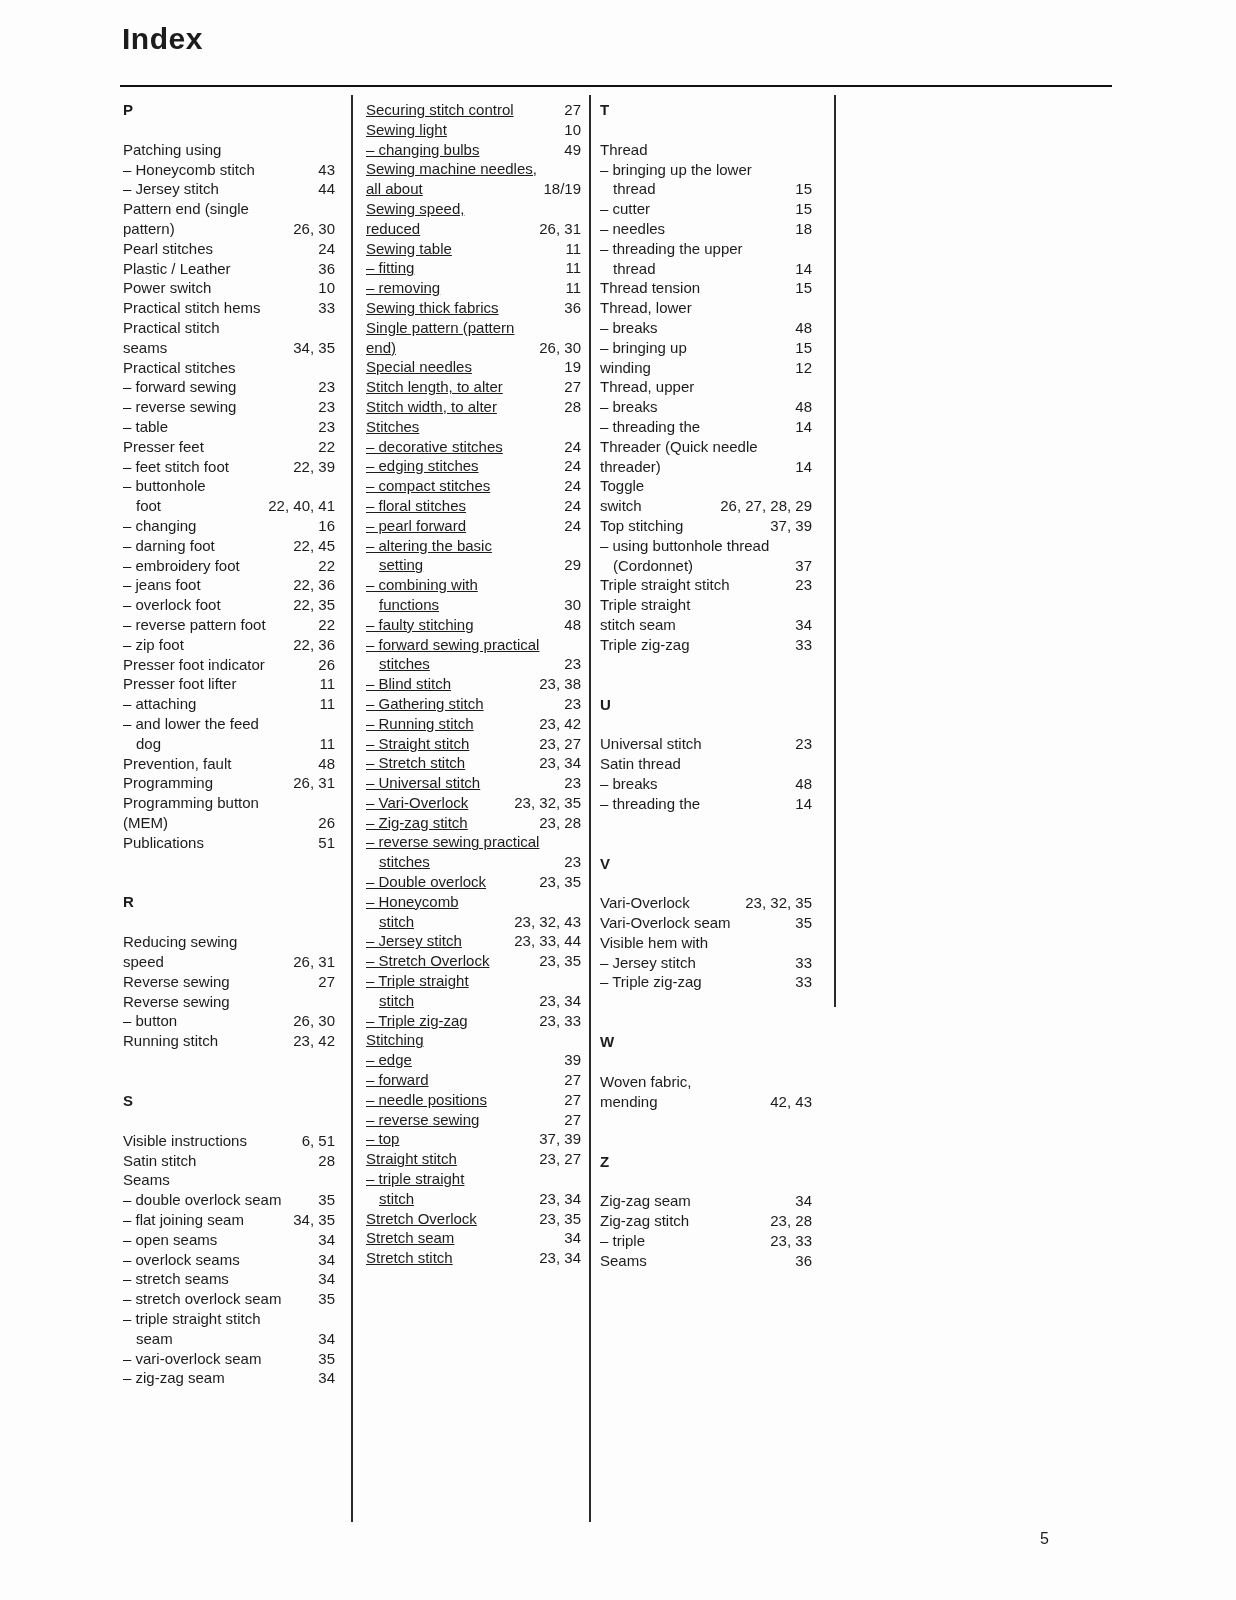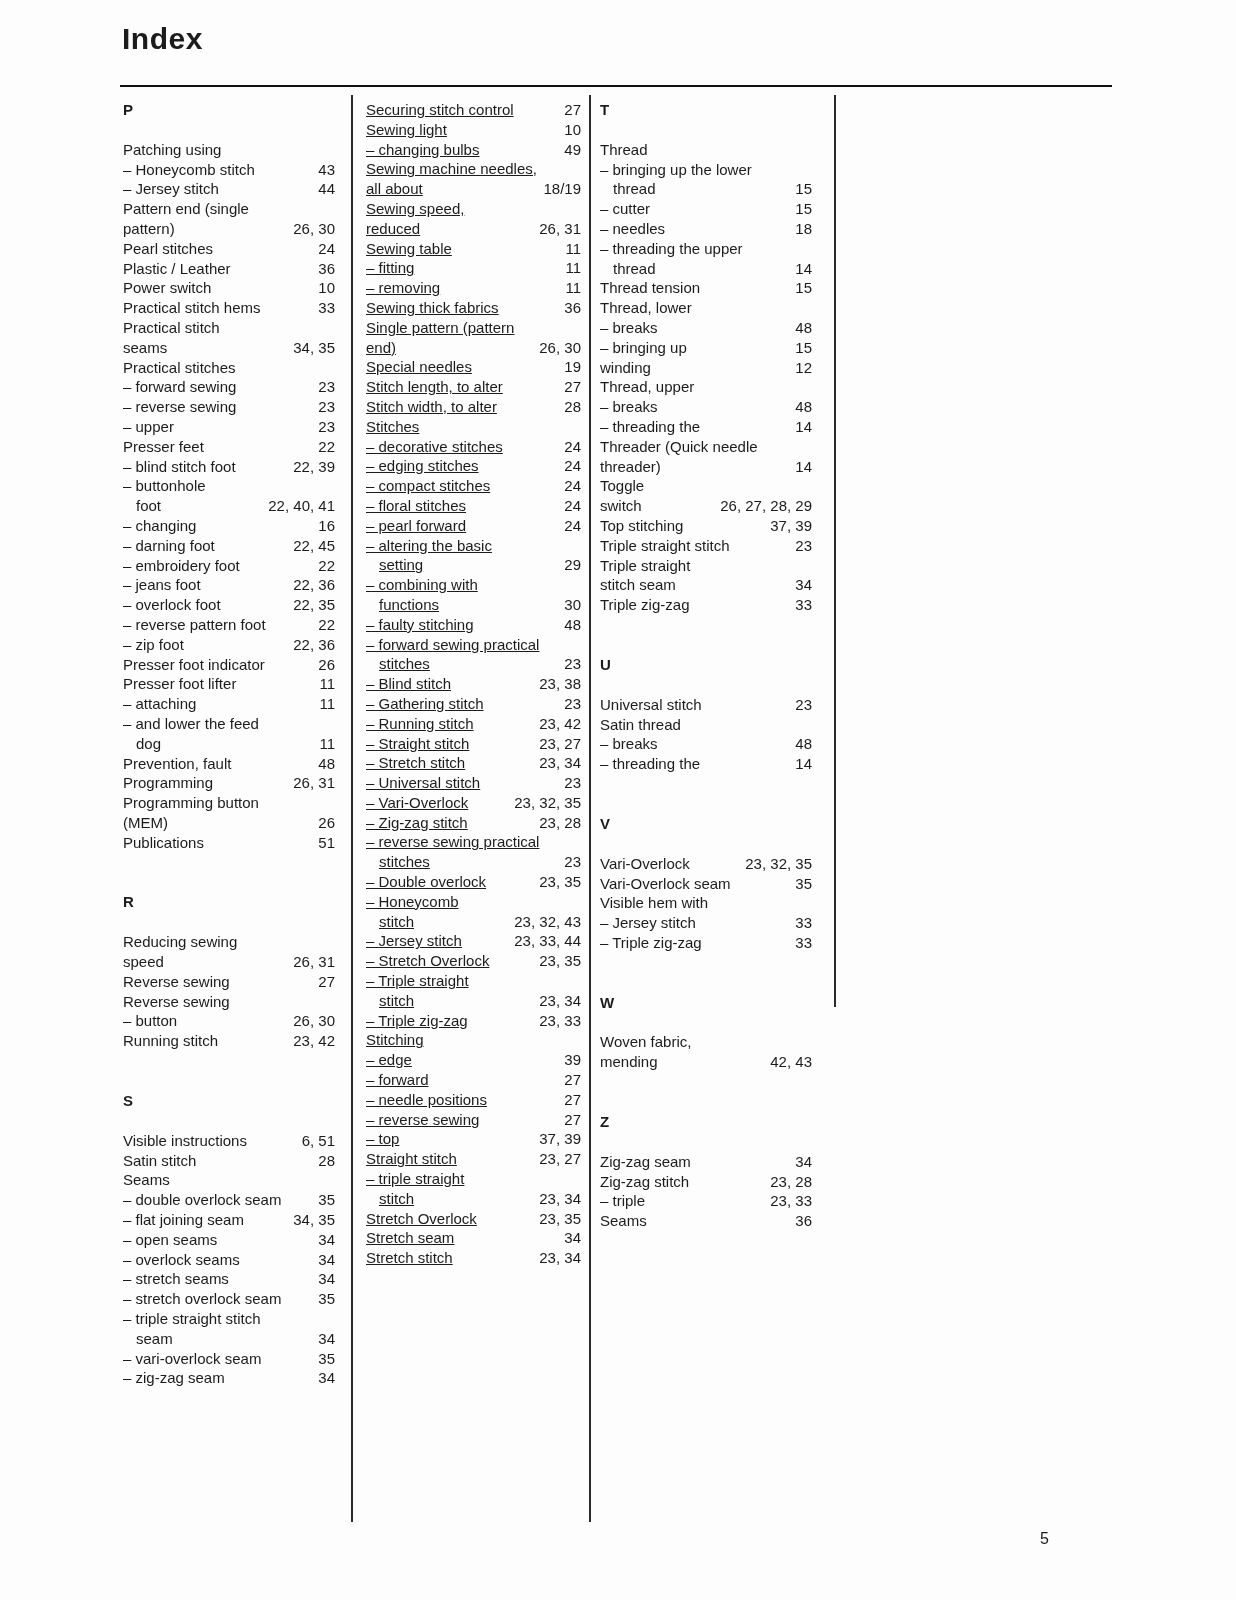--- a/index.html
+++ b/index.html
@@ -128,29 +128,29 @@
     </div>
     <div class="row sub">
       <span class="term">– forward sewing</span>
       <span class="pages">23</span>
     </div>
     <div class="row sub">
       <span class="term">– reverse sewing</span>
       <span class="pages">23</span>
     </div>
     <div class="row sub">
-      <span class="term">– upper</span>
+      <span class="term">– table</span>
       <span class="pages">23</span>
     </div>
     <div class="row">
       <span class="term">Presser feet</span>
       <span class="pages">22</span>
     </div>
     <div class="row sub">
-      <span class="term">– blind stitch foot</span>
+      <span class="term">– feet stitch foot</span>
       <span class="pages">22, 39</span>
     </div>
     <div class="row sub">
       <span class="term">– buttonhole
 foot</span>
       <span class="pages">22, 40, 41</span>
     </div>
     <div class="row sub">
       <span class="term">– changing</span>
       <span class="pages">16</span>
@@ -551,20 +551,25 @@
       <span class="pages">14</span>
     </div>
     <div class="row">
       <span class="term">Toggle
 switch</span>
       <span class="pages">26, 27, 28, 29</span>
     </div>
     <div class="row">
       <span class="term">Top stitching</span>
       <span class="pages">37, 39</span>
+    </div>
+    <div class="row sub">
+      <span class="term">– using buttonhole thread
+(Cordonnet)</span>
+      <span class="pages">37</span>
     </div>
     <div class="row">
       <span class="term">Triple straight stitch</span>
       <span class="pages">23</span>
     </div>
     <div class="row">
       <span class="term">Triple straight
 stitch seam</span>
       <span class="pages">34</span>
     </div>

